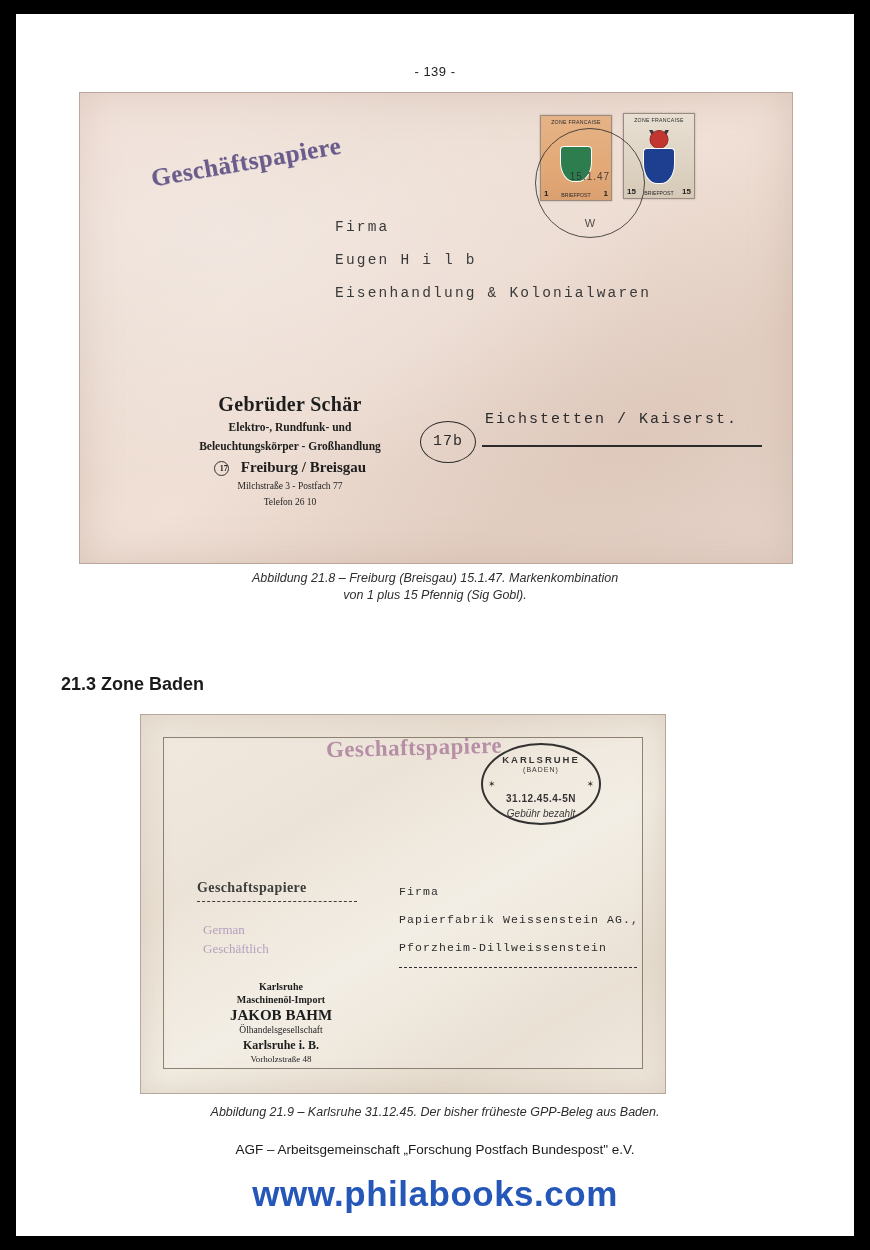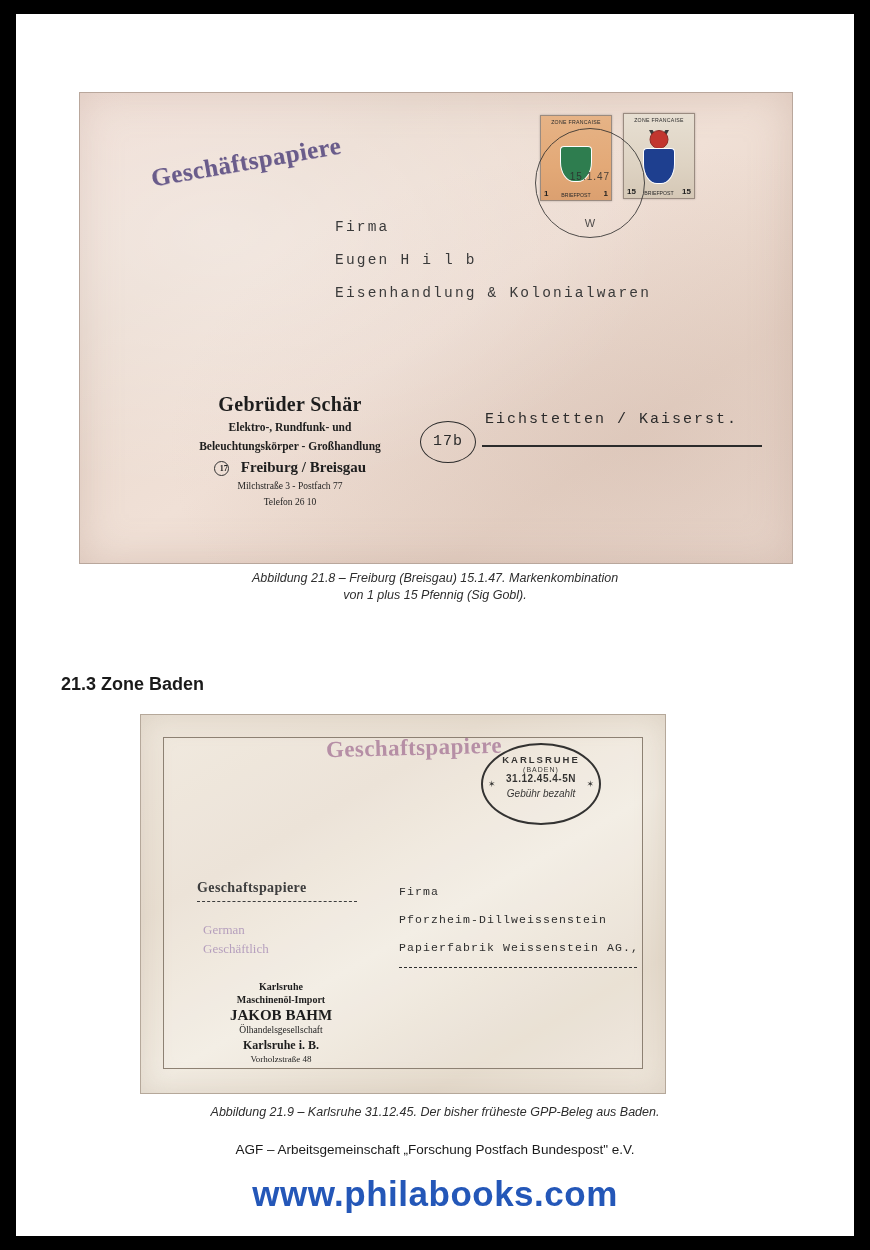--- a/index.html
+++ b/index.html
@@ -332,21 +332,21 @@
     font-weight: bold;
   }
   .oval-cancel .ov-sub {
     font-size: 7px;
     letter-spacing: 1px;
     margin-top: 1px;
   }
   .oval-cancel .ov-date {
     font-size: 10px;
     letter-spacing: 0.5px;
-    margin-top: 0;
+    margin-top: 20px;
     font-weight: bold;
   }
   .oval-cancel .ov-bot {
     font-size: 10px;
     margin-top: 4px;
     font-style: italic;
   }
   .oval-cancel .ov-star-l,
   .oval-cancel .ov-star-r {
     position: absolute;
@@ -435,20 +435,21 @@
     font-weight: bold;
     color: #2457b8;
     letter-spacing: 0.5px;
   }
 </style>
 </head>
 <body>
 
 <div class="page">
 
+  <div class="page-number">- 139 -</div>
 
   <div class="fig1">
 
     <div class="geschaeft1">Geschäftspapiere</div>
 
     <div class="addr1">
       <div class="l1">Firma</div>
       <div class="l2">Eugen   H i l b</div>
       <div class="l3">Eisenhandlung &amp; Kolonialwaren</div>
     </div>
@@ -525,22 +526,22 @@
       <div class="l-sm">Karlsruhe</div>
       <div class="l-sm">Maschinenöl-Import</div>
       <div class="l-big">JAKOB BAHM</div>
       <div class="l-mid">Ölhandelsgesellschaft</div>
       <div class="l-city">Karlsruhe i. B.</div>
       <div class="l-street">Vorholzstraße 48</div>
     </div>
 
     <div class="addr2">
       <div>Firma</div>
+      <div>Papierfabrik Weissenstein AG.,</div>
       <div>Pforzheim-Dillweissenstein</div>
-      <div>Papierfabrik Weissenstein AG.,</div>
     </div>
     <div class="addr2-rule"></div>
   </div>
 
   <div class="caption cap2">
     <div>Abbildung 21.9 – Karlsruhe 31.12.45. Der bisher früheste GPP-Beleg aus Baden.</div>
   </div>
 
   <div class="footer-line">AGF – Arbeitsgemeinschaft „Forschung Postfach Bundespost" e.V.</div>
   <div class="watermark">www.philabooks.com</div>

